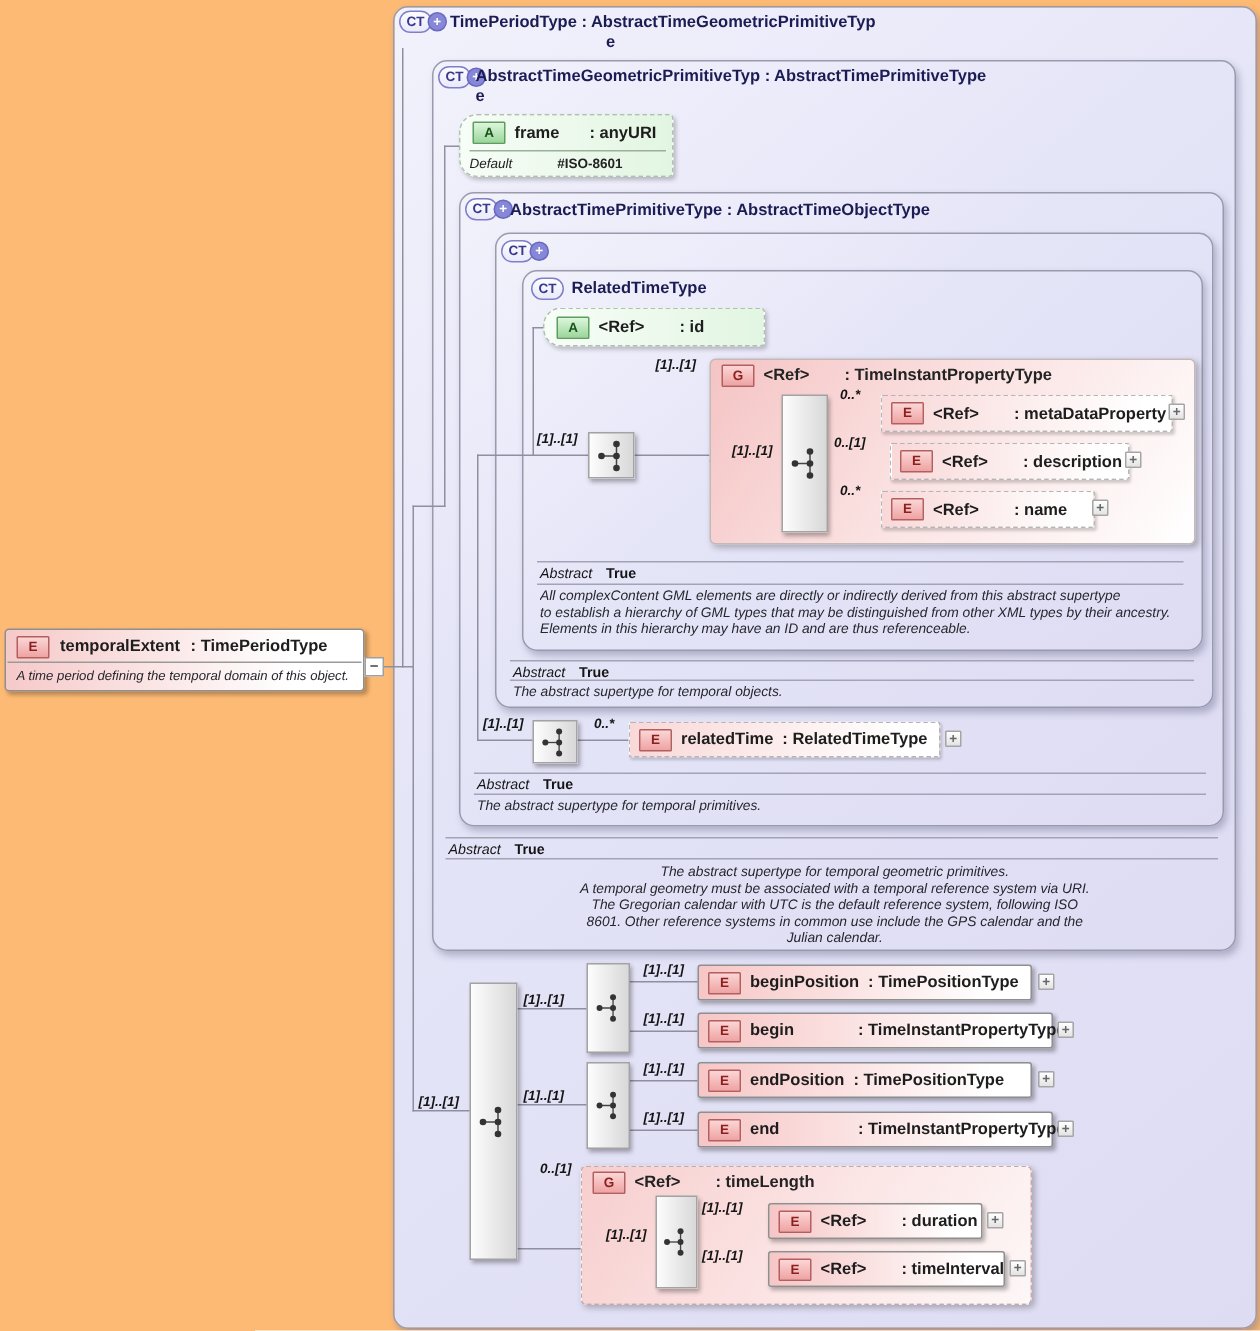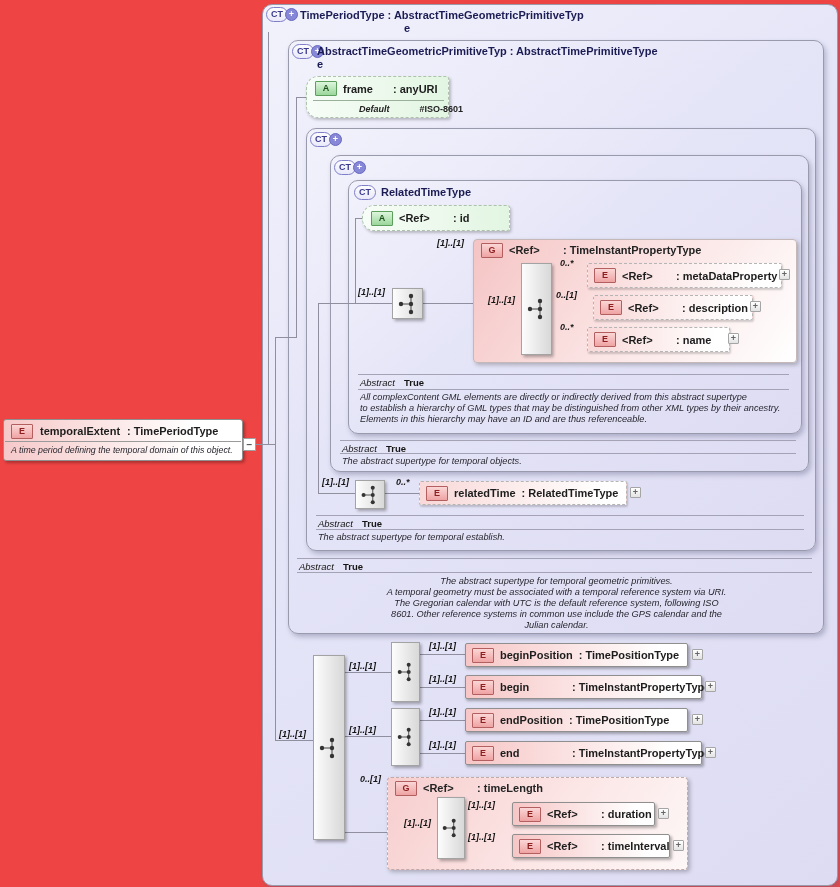--- a/index.html
+++ b/index.html
@@ -1,16 +1,16 @@
 <!DOCTYPE html>
 <html><head>
 <meta charset="utf-8">
 <style>
   html,body{margin:0;padding:0;background:#fff;font-family:"Liberation Sans",sans-serif;}
-  #stage{position:relative;width:840px;height:887px;background:#ef4444;overflow:hidden;}
+  #stage{position:relative;width:840px;height:887px;background:#fdba74;overflow:hidden;}
 
   .ctbox{position:absolute;border:1px solid #9a9aad;border-radius:10px;
     background:linear-gradient(140deg,#f2f2fc 0%,#e5e5f8 40%,#dddcf3 100%);
     box-shadow:2px 3px 5px rgba(100,100,135,.40);}
   .badge{position:absolute;display:flex;align-items:center;}
   .ctb{border:1px solid #7f7fc9;border-radius:8px;background:linear-gradient(#fdfdff,#e9e9fa);
     color:#39398f;font:bold 9px/12px "Liberation Sans",sans-serif;padding:0 4px;height:13px;}
   .ctp{width:11px;height:11px;border-radius:50%;background:#8787d8;border:1px solid #6868c0;color:#fff;
     font:bold 9px/10px "Liberation Sans",sans-serif;text-align:center;margin-left:-3px;}
   .t1{position:absolute;font:bold 11px/13px "Liberation Sans",sans-serif;color:#1c1c55;white-space:nowrap;}
@@ -119,40 +119,41 @@
     <span class="ctb">CT</span>
       <span class="ctp">+</span>
   </div>
   <div class="t1" style="left:317px;top:45px;">AbstractTimeGeometricPrimitiveTyp : AbstractTimePrimitiveType</div>
   <div class="t1" style="left:317px;top:58px;">e</div>
 
   <div class="badge" style="left:310px;top:132px;">
     <span class="ctb">CT</span>
       <span class="ctp">+</span>
   </div>
+  <div class="t1" style="left:340px;top:134px;">AbstractTimePrimitiveType : AbstractTimeObjectType</div>
 
   <div class="badge" style="left:334px;top:160px;">
     <span class="ctb">CT</span>
       <span class="ctp">+</span>
   </div>
 
   <div class="badge" style="left:354px;top:185px;">
     <span class="ctb">CT</span>
   </div>
   <div class="t1" style="left:381px;top:186px;">RelatedTimeType</div>
 
   <div class="abox" style="left:306px;top:76px;width:143px;height:42px;">
     <div class="arow" style="height:23px;">
       <span class="tico a">A</span>
       <span class="nm nm-f">frame</span>
       <span>: anyURI</span>
     </div>
     <div style="height:1px;background:#9ab09a;margin:0 4px 0 6px;"></div>
     <div style="display:flex;gap:10px;padding:3px 0 0 6px;font-size:9px;line-height:10px;">
-      <span style="font-style:italic;font-weight:bold;color:#222;margin-left:46px;">Default</span>
+      <span style="font-style:italic;font-weight:normal;color:#222;">Default</span>
       <span style="font-weight:bold;color:#222;padding-left:20px;">#ISO-8601</span>
     </div>
   </div>
 
   <div class="abox" style="left:362px;top:205px;width:148px;height:26px;">
     <div class="arow" style="height:24px;">
       <span class="tico a">A</span>
       <span class="nm nm-r">&lt;Ref&gt;</span>
       <span>: id</span>
     </div>
@@ -238,21 +239,21 @@
     <span class="nm">relatedTime</span>
     <span>: RelatedTimeType</span>
   </div>
   <div class="plusbx" style="left:630px;top:487px;">+</div>
 
   <div class="sep" style="left:316px;top:515px;width:488px;"></div>
   <div class="absrow" style="left:318px;top:518px;">
     <span class="l">Abstract</span><span class="v">True</span>
   </div>
   <div class="sep" style="left:316px;top:529px;width:488px;"></div>
-  <div class="annot" style="left:318px;top:532px;width:488px;height:12px;">The abstract supertype for temporal establish.</div>
+  <div class="annot" style="left:318px;top:532px;width:488px;height:12px;">The abstract supertype for temporal primitives.</div>
 
   <div class="sep" style="left:297px;top:558px;width:515px;"></div>
   <div class="absrow" style="left:299px;top:561px;">
     <span class="l">Abstract</span><span class="v">True</span>
   </div>
   <div class="sep" style="left:297px;top:572px;width:515px;"></div>
   <div class="annot" style="left:299px;top:576px;width:515px;height:56px;text-align:center;">The abstract supertype for temporal geometric primitives.
 A temporal geometry must be associated with a temporal reference system via URI.
 The Gregorian calendar with UTC is the default reference system, following ISO
 8601. Other reference systems in common use include the GPS calendar and the

